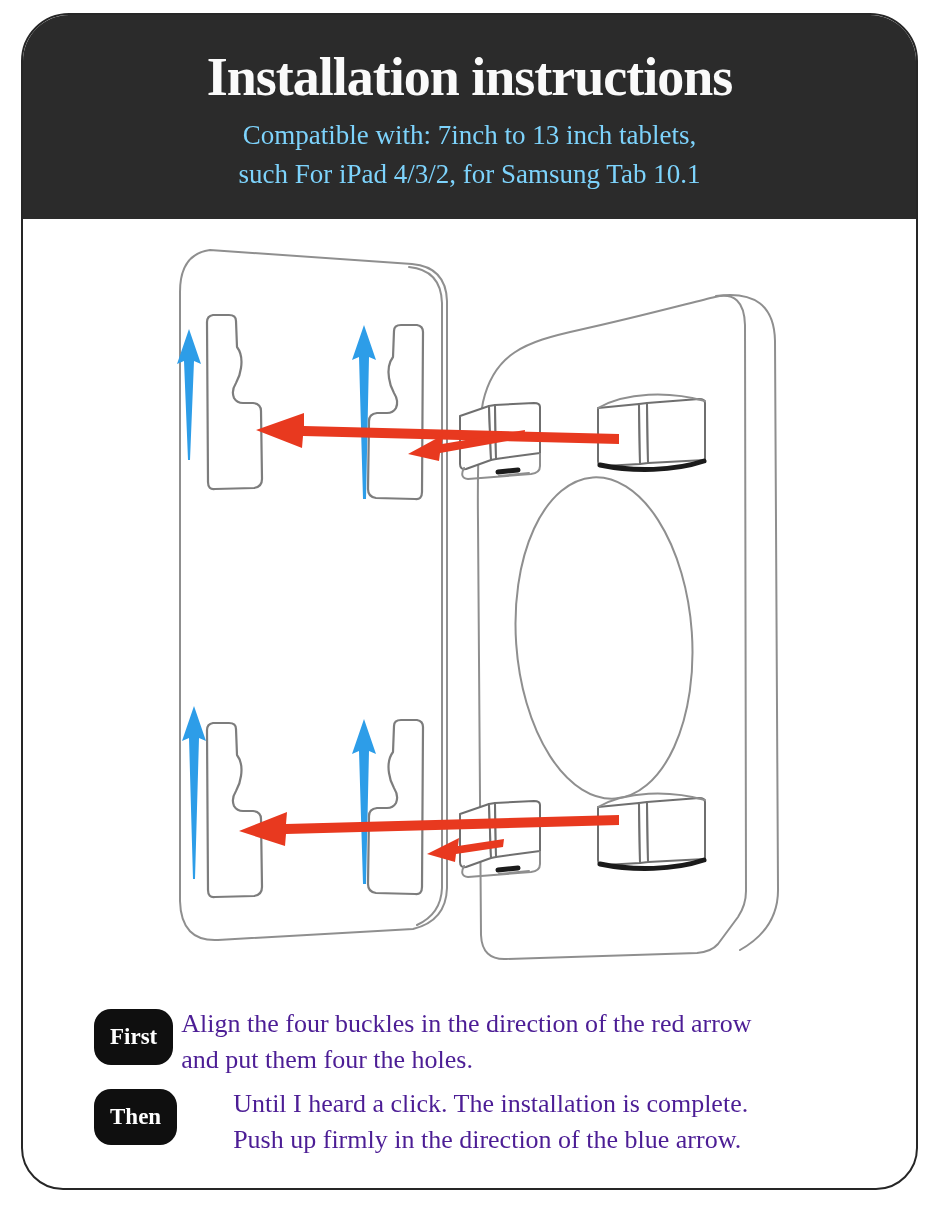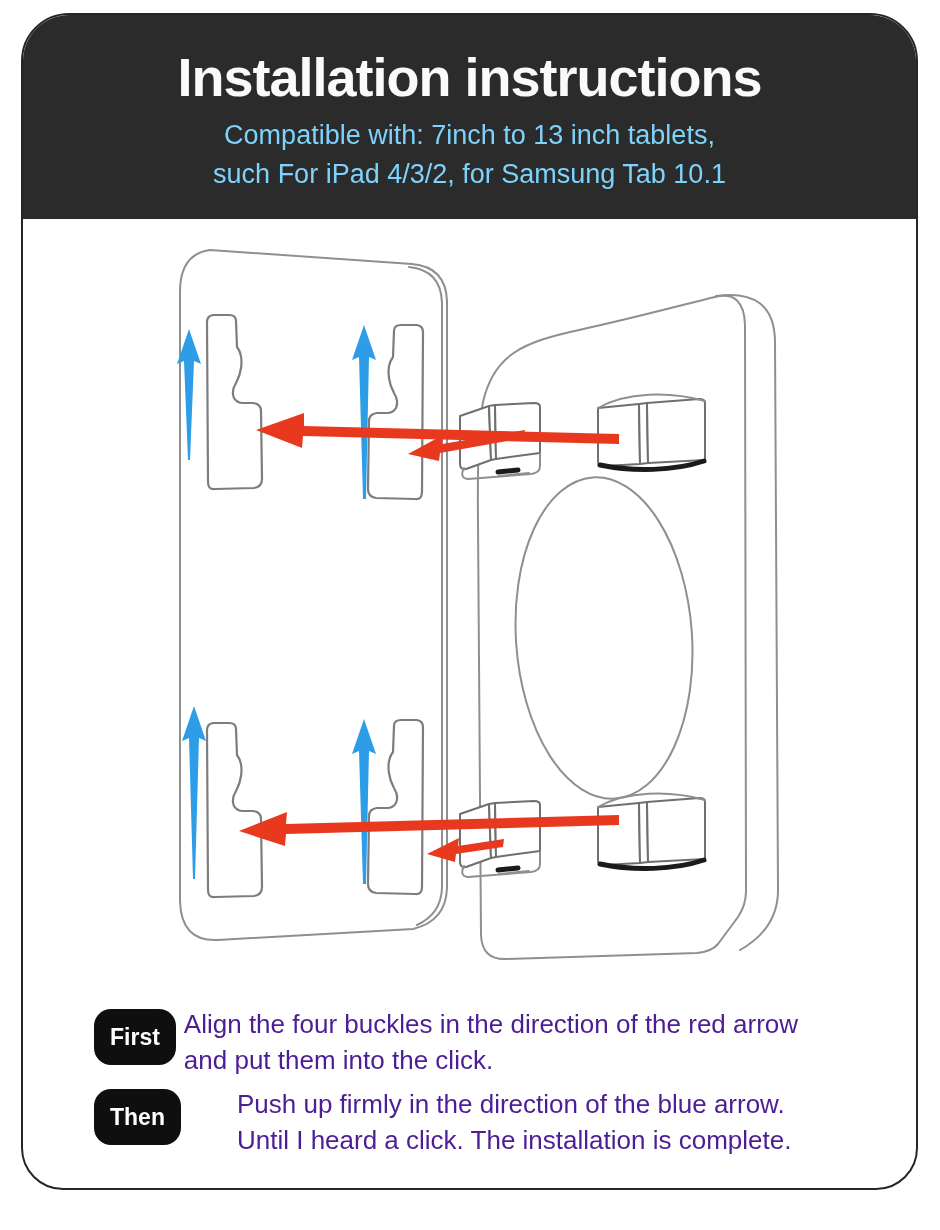--- a/index.html
+++ b/index.html
@@ -1,20 +1,20 @@
 <!DOCTYPE html>
 <html><head>
 <meta charset="utf-8">
 <style>
   html,body{margin:0;padding:0;background:#ffffff;}
   .page{
     position:relative;
     width:940px;height:1230px;
     background:#ffffff;
-    font-family:Liberation Sans, sans-serif;
+    font-family:Liberation Serif, serif;
     overflow:hidden;
   }
   .card{
     position:absolute;left:21px;top:13px;
     width:897px;height:1177px;
     box-sizing:border-box;
     border:2px solid #262626;
     border-radius:48px 48px 42px 42px;
     background:#ffffff;
     overflow:hidden;
@@ -148,26 +148,26 @@
       <div class="title">Installation instructions</div>
       <div class="subtitle first">Compatible with: 7inch to 13 inch tablets,</div>
       <div class="subtitle">such For iPad 4/3/2, for Samsung Tab 10.1</div>
     </div>
 
     <div class="steps">
       <div class="step">
         <span class="badge">First</span>
         <div class="step-text">
           <div>Align the four buckles in the direction of the red arrow</div>
-          <div>and put them into the click.</div>
+          <div>and put them four the holes.</div>
         </div>
       </div>
       <div class="step">
         <span class="badge">Then</span>
         <div class="step-text">
+          <div>Until I heard a click. The installation is complete.</div>
           <div>Push up firmly in the direction of the blue arrow.</div>
-          <div>Until I heard a click. The installation is complete.</div>
         </div>
       </div>
     </div>
 
   </div>
 </div>
 
 </body></html>

